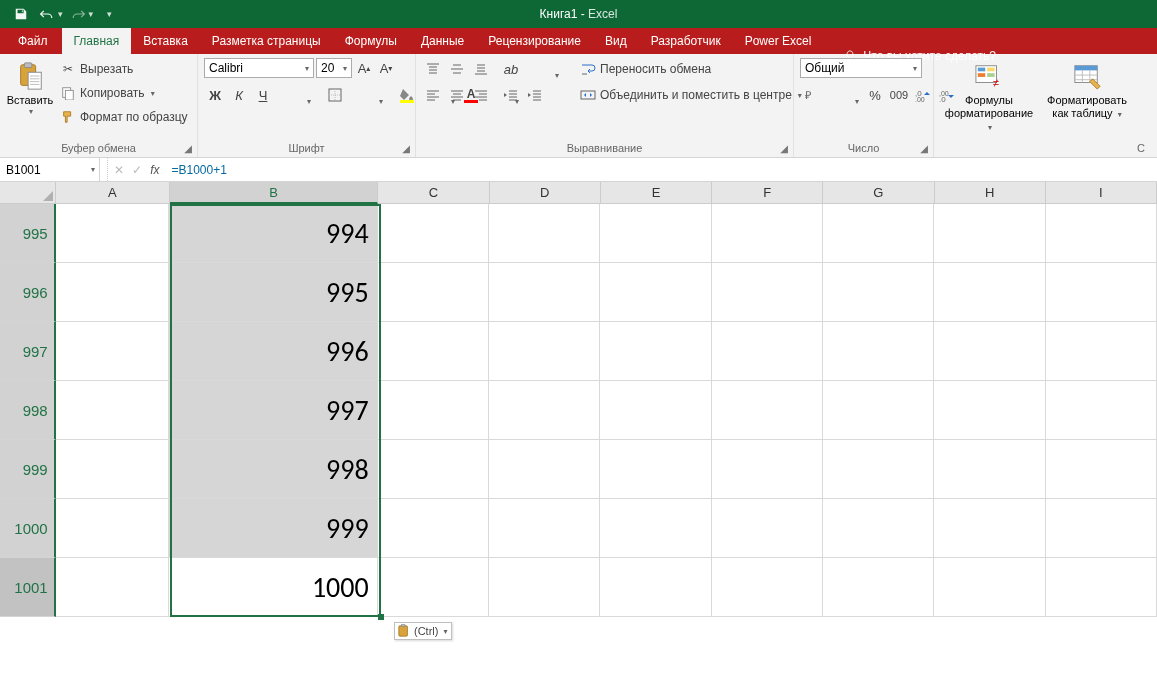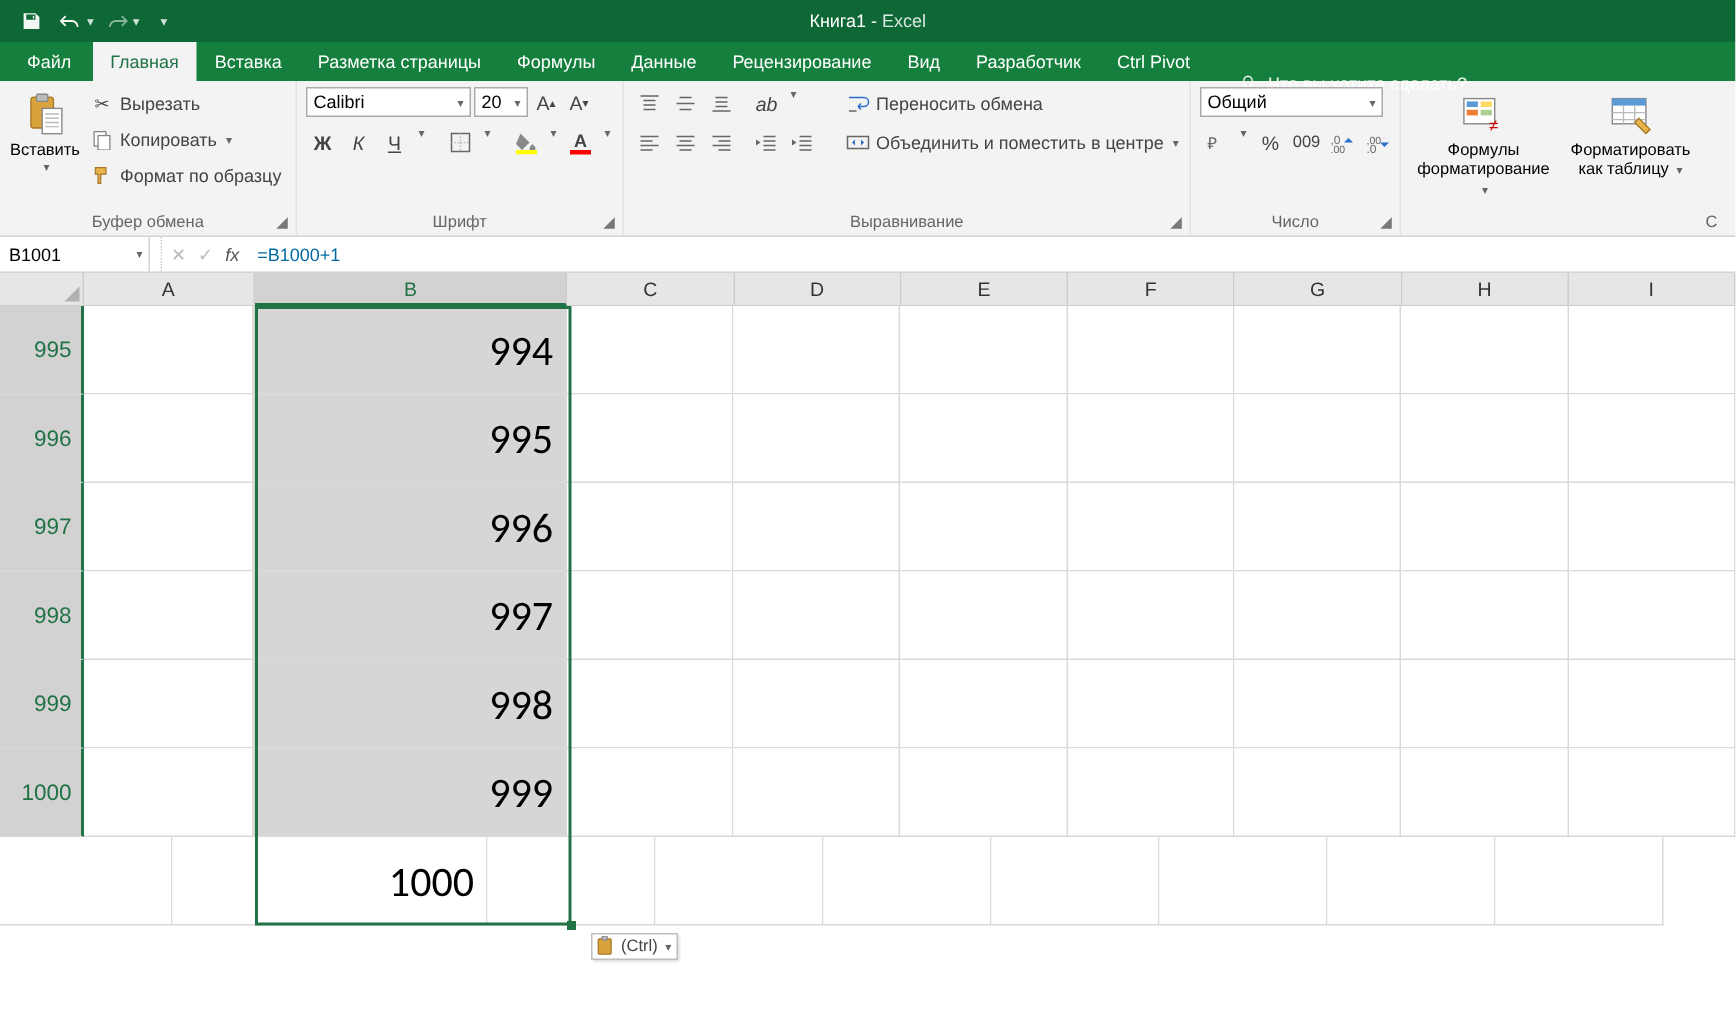--- a/index.html
+++ b/index.html
@@ -9,21 +9,21 @@
   .titlebar { background: #0e6836; height: 28px; display: flex; align-items: center; color: #fff; position: relative; }
   .qat { display: flex; align-items: center; gap: 4px; padding-left: 10px; }
   .qat .q { width: 22px; height: 22px; display: flex; align-items: center; justify-content: center; font-size: 13px; color: #fff; opacity: .95; }
   .qat .q.dim { opacity: .5; }
   .qat .sep { width: 10px; }
   .qat .down { font-size: 9px; opacity: .8; margin-left: -4px; }
   .titlecenter { position: absolute; left: 0; right: 0; text-align: center; font-size: 12px; pointer-events: none; }
   .titlecenter .app { opacity: .85; }
 
   
-  .tabs { background: #15803d; height: 26px; display: flex; align-items: stretch; padding-left: 4px; font-size: 12px; color: #fff; }
+  .tabs { background: #b91c1c; height: 26px; display: flex; align-items: stretch; padding-left: 4px; font-size: 12px; color: #fff; }
   .tab { padding: 0 12px; display: flex; align-items: center; cursor: pointer; }
   .tab.file { padding: 0 14px; }
   .tab.active { background: #f3f3f3; color: #217346; }
   .tell { display: flex; align-items: center; gap: 6px; padding-left: 20px; opacity: .95; margin-top: 28px; }
   .bulb { width: 14px; height: 14px; display: inline-flex; align-items: center; justify-content: center; }
 
   
   .ribbon { background: #f3f3f3; border-bottom: 1px solid #d4d4d4; height: 104px; display: flex; }
   .group { border-right: 1px solid #e1e1e1; padding: 4px 6px 2px 6px; display: flex; flex-direction: column; justify-content: space-between; position: relative; }
   .group-body { display: flex; gap: 4px; align-items: flex-start; flex: 1; }
@@ -38,21 +38,21 @@
   .dd { font-size: 8px; color: #666; margin-left: 2px; }
 
   .font-select { display: flex; gap: 2px; align-items: center; }
   .combo { background: #fff; border: 1px solid #ababab; height: 20px; display: flex; align-items: center; padding: 0 4px; font-size: 12px; }
   .combo .dd { margin-left: auto; }
   .combo.name { width: 110px; }
   .combo.size { width: 36px; justify-content: space-between; }
   .Abtn { width: 20px; height: 20px; display: flex; align-items: center; justify-content: center; font-size: 13px; color: #444; }
 
   .btn22 { width: 22px; height: 22px; display: flex; align-items: center; justify-content: center; font-size: 13px; color: #444; cursor: pointer; }
-  .btn-pair { display: flex; align-items: flex-start; }
+  .btn-pair { display: flex; align-items: flex-end; gap: 28px; }
   .btn-pair .dd { width: 10px; text-align: center; }
 
   .color-underline { display: inline-block; width: 14px; border-bottom: 3px solid; text-align: center; line-height: 12px; font-size: 12px; font-weight: bold; color: #444; }
   .aln { width: 22px; height: 22px; display: flex; align-items: center; justify-content: center; }
   .combo.nfmt { width: 122px; }
 
   .vbtn.wide { width: 98px; }
 
   
   .fbar { height: 24px; border-bottom: 1px solid #d4d4d4; display: flex; align-items: stretch; background: #fff; }
@@ -125,21 +125,21 @@
 <div class="tabs">
   <div class="tab file">Файл</div>
   <div class="tab active">Главная</div>
   <div class="tab">Вставка</div>
   <div class="tab">Разметка страницы</div>
   <div class="tab">Формулы</div>
   <div class="tab">Данные</div>
   <div class="tab">Рецензирование</div>
   <div class="tab">Вид</div>
   <div class="tab">Разработчик</div>
-  <div class="tab">Ctrl Pivot</div>
+  <div class="tab">Power Excel</div>
   <div class="tell">
     <span class="bulb">
       <svg width="14" height="14" viewBox="0 0 16 16">
           <path fill="none" stroke="#fff" stroke-width="1" d="M8 2a4 4 0 0 1 2 7v2H6v-2A4 4 0 0 1 8 2zM6 13h4"></path>
         </svg>
     </span>
     <span>Что вы хотите сделать?</span>
   </div>
 </div>
 
@@ -497,20 +497,21 @@
         <div class="cell colB sel">999</div>
         <div class="cell colO"></div>
         <div class="cell colO"></div>
         <div class="cell colO"></div>
         <div class="cell colO"></div>
         <div class="cell colO"></div>
         <div class="cell colO"></div>
         <div class="cell colO"></div>
       </div>
       <div class="row">
+        <div class="rowhdr sel active">1001</div>
         <div class="cell colA"></div>
         <div class="cell colB active">1000</div>
         <div class="cell colO"></div>
         <div class="cell colO"></div>
         <div class="cell colO"></div>
         <div class="cell colO"></div>
         <div class="cell colO"></div>
         <div class="cell colO"></div>
         <div class="cell colO"></div>
       </div>

